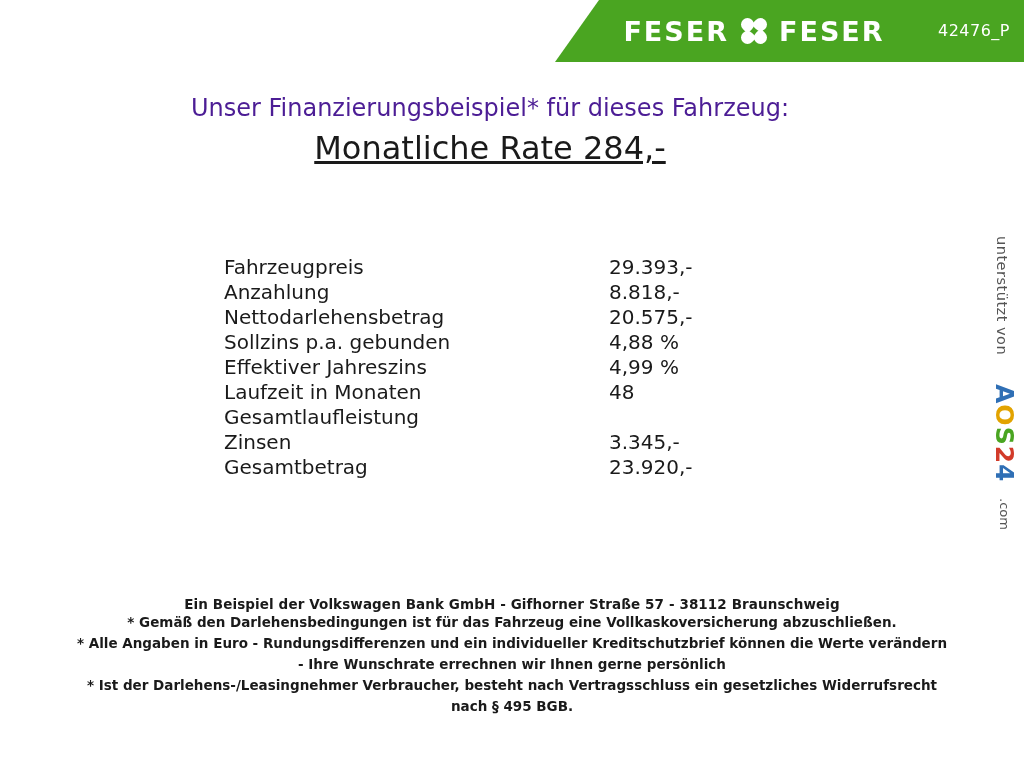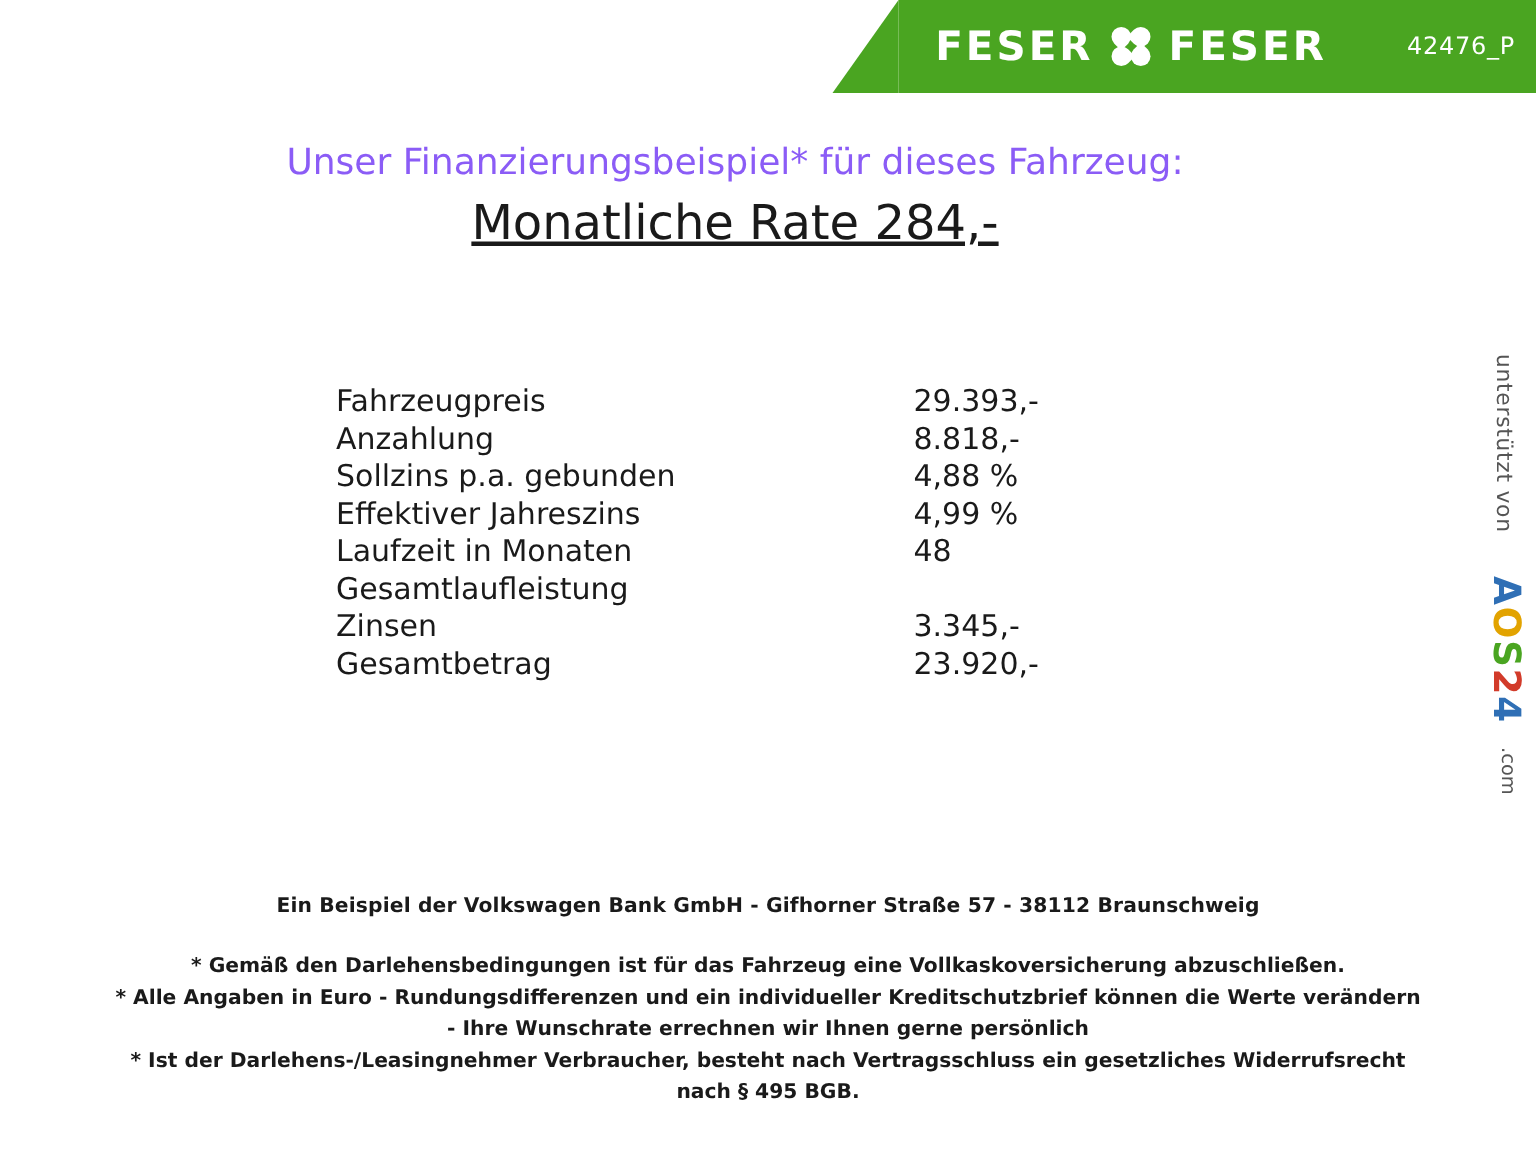--- a/index.html
+++ b/index.html
@@ -90,21 +90,21 @@
   
   .title-block {
     position: absolute;
     top: 94px;
     left: 0;
     width: 980px;
     text-align: center;
   }
   .title-1 {
     font-size: 24px;
-    color: #8b5cf6;
+    color: #4c1d95;
     font-weight: normal;
     letter-spacing: 0px;
   }
   .title-2 {
     margin-top: 7px;
     font-size: 32px;
     color: #1a1a1a;
     font-weight: normal;
     text-decoration: underline;
   }
@@ -134,21 +134,20 @@
     width: 1024px;
     text-align: center;
   }
   .footer-main {
     font-size: 13.5px;
     font-weight: bold;
     color: #1a1a1a;
     letter-spacing: 0.1px;
   }
   .footer-notes {
-    margin-top: 22px;
     font-size: 13.5px;
     font-weight: bold;
     color: #1a1a1a;
     line-height: 1.55;
   }
   .footer-notes div { padding: 0 28px; }
 
   
   .side {
     position: absolute;
@@ -222,20 +221,24 @@
   <div class="table">
     <div class="row">
       <div class="label">Fahrzeugpreis</div>
       <div class="value">29.393,-</div>
     </div>
     <div class="row">
       <div class="label">Anzahlung</div>
       <div class="value">8.818,-</div>
     </div>
     <div class="row">
+      <div class="label">Nettodarlehensbetrag</div>
+      <div class="value">20.575,-</div>
+    </div>
+    <div class="row">
       <div class="label">Sollzins p.a. gebunden</div>
       <div class="value">4,88 %</div>
     </div>
     <div class="row">
       <div class="label">Effektiver Jahreszins</div>
       <div class="value">4,99 %</div>
     </div>
     <div class="row">
       <div class="label">Laufzeit in Monaten</div>
       <div class="value">48</div>

